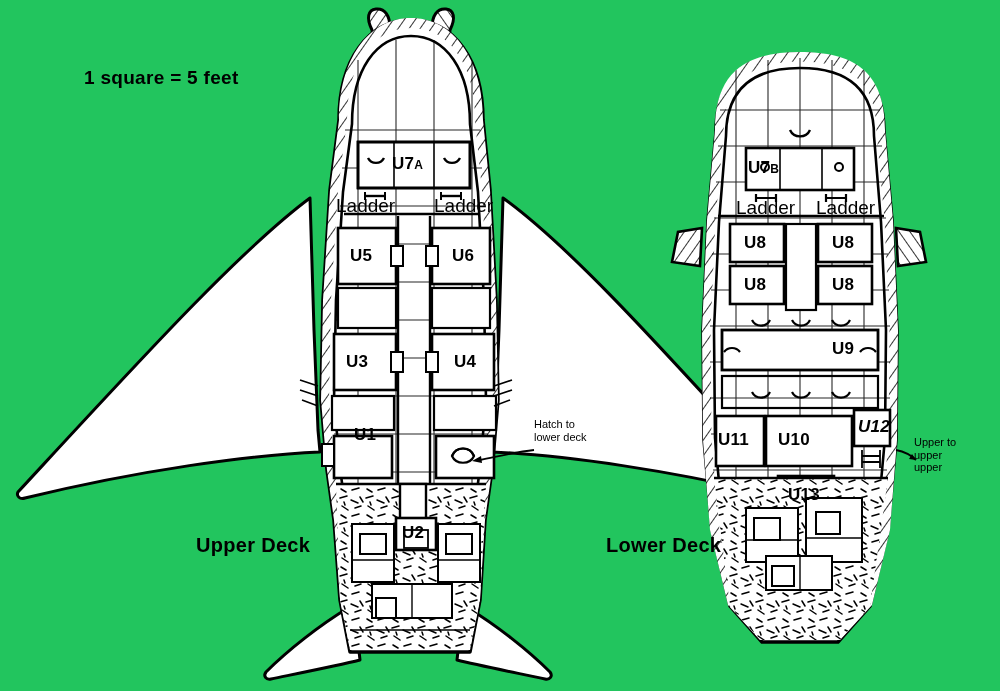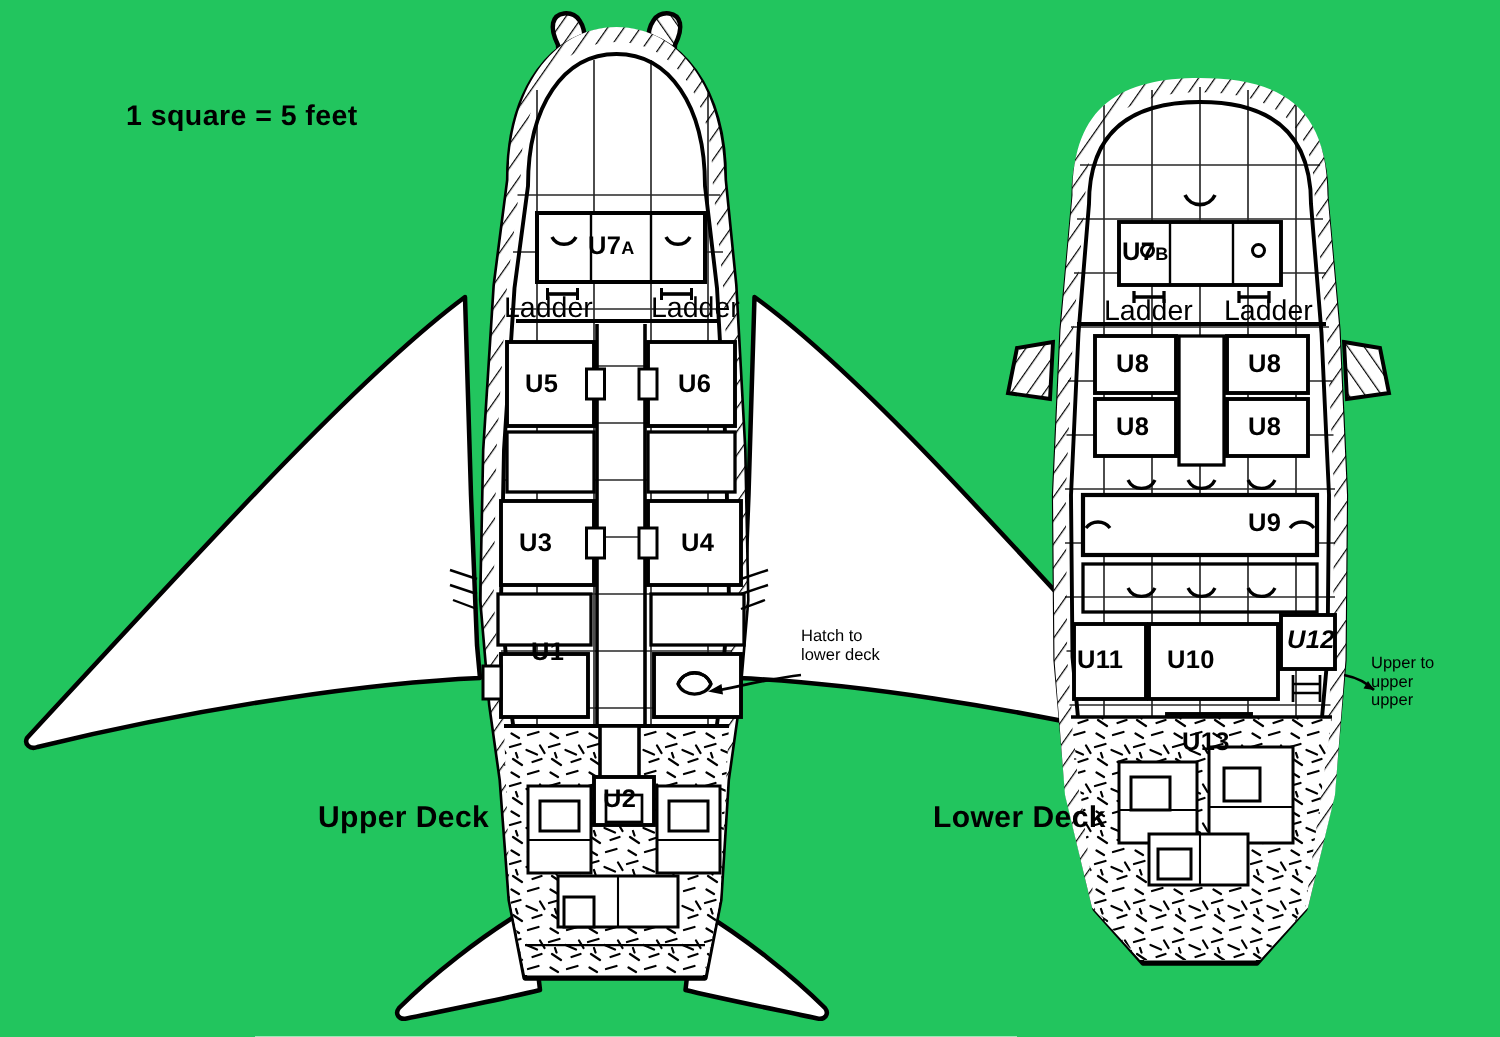--- a/index.html
+++ b/index.html
@@ -33,21 +33,20 @@
   }
   .scale-note {
     font-size: 19px;
     font-weight: bold;
     letter-spacing: 0.3px;
   }
   .deck-title {
     font-size: 20px;
     font-weight: bold;
     letter-spacing: 0.3px;
-    margin-left: 16px;
   }
   .room-tag {
     font-size: 17px;
     font-weight: bold;
     letter-spacing: 0.2px;
     text-align: left;
   }
   .room-tag .sub {
     font-size: 12px;
     font-weight: bold;

